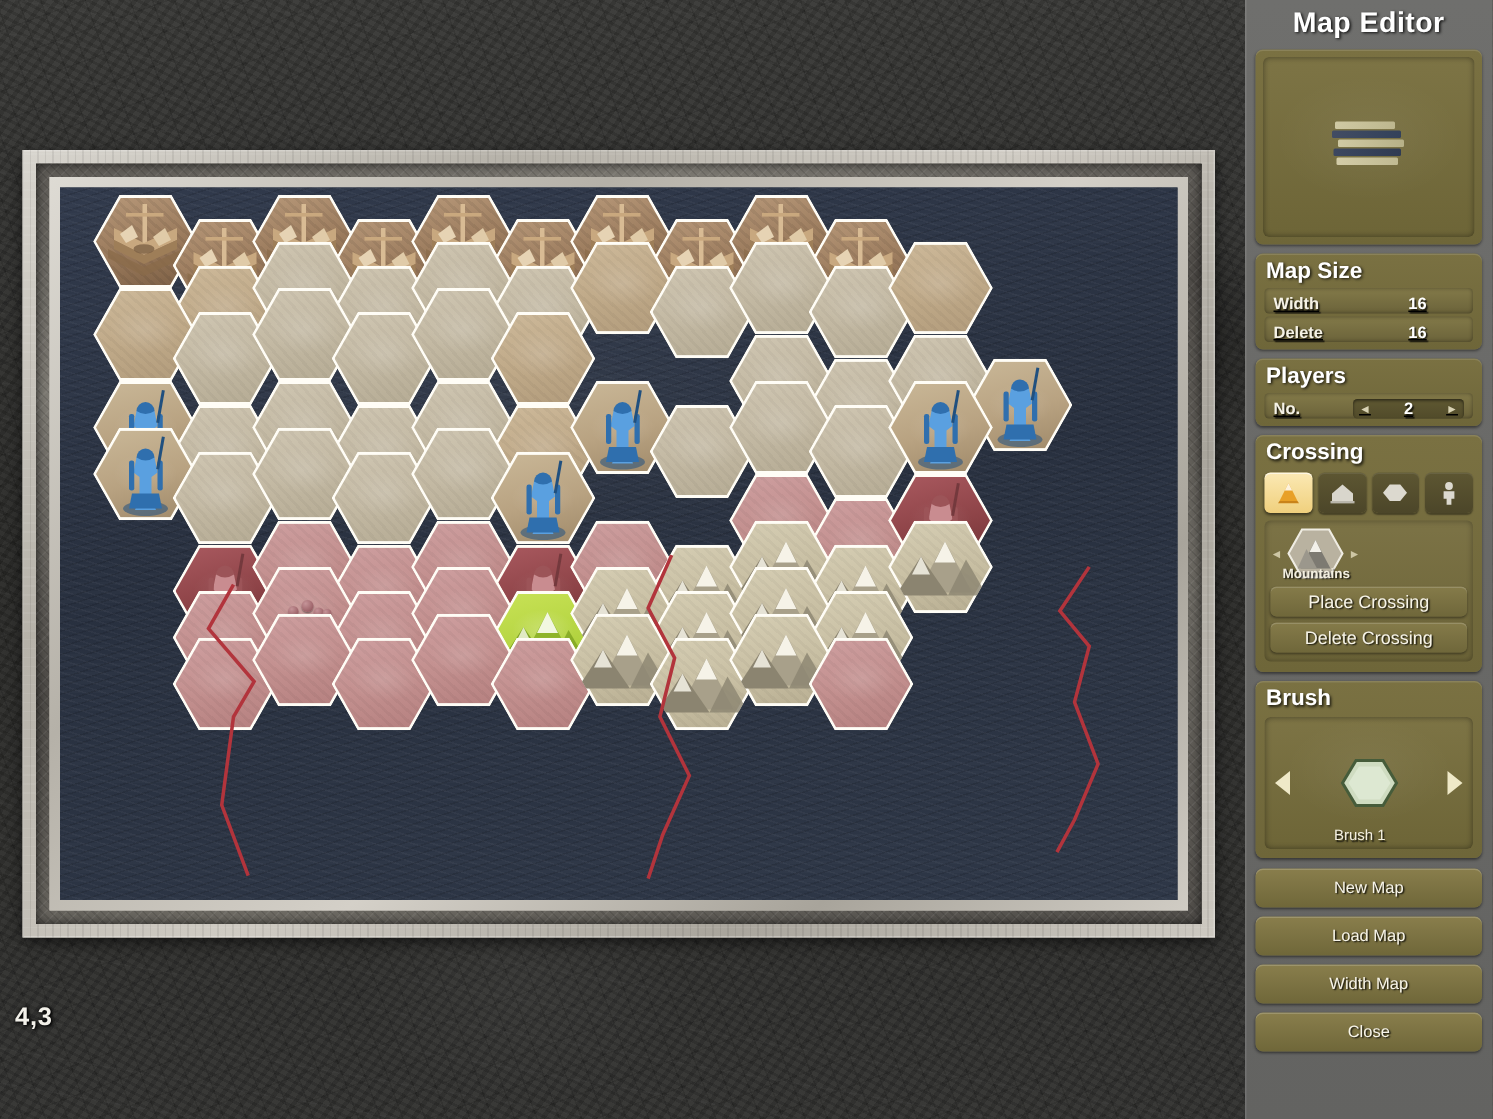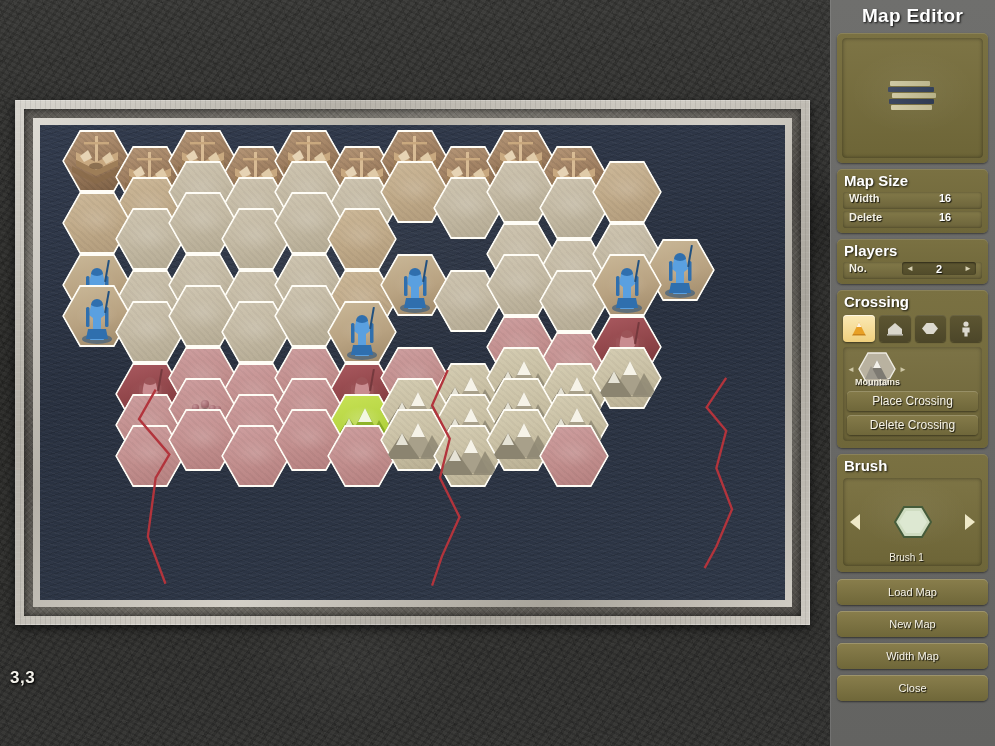--- a/index.html
+++ b/index.html
@@ -180,25 +180,25 @@
       radial-gradient(ellipse 90px 60px at 50% 45%, rgba(255,255,255,.05), transparent 70%),
       linear-gradient(180deg,#7d7445 0%,#6d6537 100%);
     box-shadow:inset 0 0 4px rgba(0,0,0,.45);
     display:flex;align-items:center;justify-content:center;
     position:relative;
   }
   .mini-map{position:relative;width:50px;height:34px;}
   .mini-map .mrow{position:absolute;height:5px;border-radius:1px;}
 
   .row{
-    display:flex;align-items:flex-start;justify-content:space-between;
+    display:flex;align-items:flex-end;justify-content:space-between;
     margin:2px 3px;height:17px;border-radius:3px;
     background:linear-gradient(180deg,#837a49 0%,#6b633a 100%);
     box-shadow:inset 0 0 3px rgba(0,0,0,.4);
-    padding:0 6px;box-sizing:border-box;
+    padding:0 6px;box-sizing:border-box;text-decoration:underline;
   }
   .row .lbl{color:#f5f2e6;font-size:11px;font-weight:bold;text-shadow:1px 1px 1px rgba(0,0,0,.8);}
   .row .val{color:#fff;font-size:11px;font-weight:bold;text-shadow:1px 1px 1px rgba(0,0,0,.8);
     width:62px;text-align:center;}
   .stepper{
     display:flex;align-items:center;justify-content:space-between;
     width:74px;height:13px;border-radius:3px;
     background:linear-gradient(180deg,#5f5832 0%,#514b2a 100%);
     box-shadow:inset 0 1px 2px rgba(0,0,0,.55);
     padding:0 4px;box-sizing:border-box;
@@ -938,21 +938,21 @@
           <svg id="path-layer" viewBox="0 0 760 490" preserveAspectRatio="none">
               <path d="M 118,270 L 101,300 L 132,336 L 118,360 L 110,420 L 128,468" fill="none" stroke="#B2343C" stroke-width="2.4"></path>
               <path d="M 416,250 L 400,286 L 418,320 L 408,360 L 428,400 L 410,440 L 400,470" fill="none" stroke="#B2343C" stroke-width="2.4"></path>
               <path d="M 700,258 L 680,288 L 700,312 L 690,350 L 706,392 L 690,430 L 678,452" fill="none" stroke="#B2343C" stroke-width="2.4"></path>
             </svg>
         </div>
       </div>
     </div>
   </div>
 
-  <div id="coord-readout">3,3</div>
+  <div id="coord-readout">4,3</div>
 
   <div id="sidebar">
     <div id="sidebar-title">Map Editor</div>
 
     <div class="panel" style="padding:2px;">
       <div class="preview-box">
         <div class="mini-map">
           <div class="mrow" style="left:2px;top:0px;width:40px;background:linear-gradient(90deg,#cfc9a4,#bdb78e);"></div>
           <div class="mrow" style="left:0px;top:6px;width:46px;background:linear-gradient(90deg,#424c63,#33415a);"></div>
           <div class="mrow" style="left:4px;top:12px;width:44px;background:linear-gradient(90deg,#cfc9a4,#b7b187);"></div>
@@ -1041,19 +1041,19 @@
         <svg class="brush-hex-big" viewBox="0 0 40 34">
           <polygon points="11,2 29,2 38,17 29,32 11,32 2,17" fill="#cfdcc1" stroke="#465c3a" stroke-width="2"></polygon>
           <polygon points="13,6 27,6 34,17 27,28 13,28 6,17" fill="#e3ecd9" opacity=".7"></polygon>
         </svg>
         <span class="navarr right"></span>
         <span class="bcap">Brush 1</span>
       </div>
     </div>
 
     <div class="bigbtns">
+      <button class="bigbtn">New Map</button>
       <button class="bigbtn">Load Map</button>
-      <button class="bigbtn">New Map</button>
       <button class="bigbtn">Width Map</button>
       <button class="bigbtn">Close</button>
     </div>
   </div>
 </div>
 
 </body></html>

